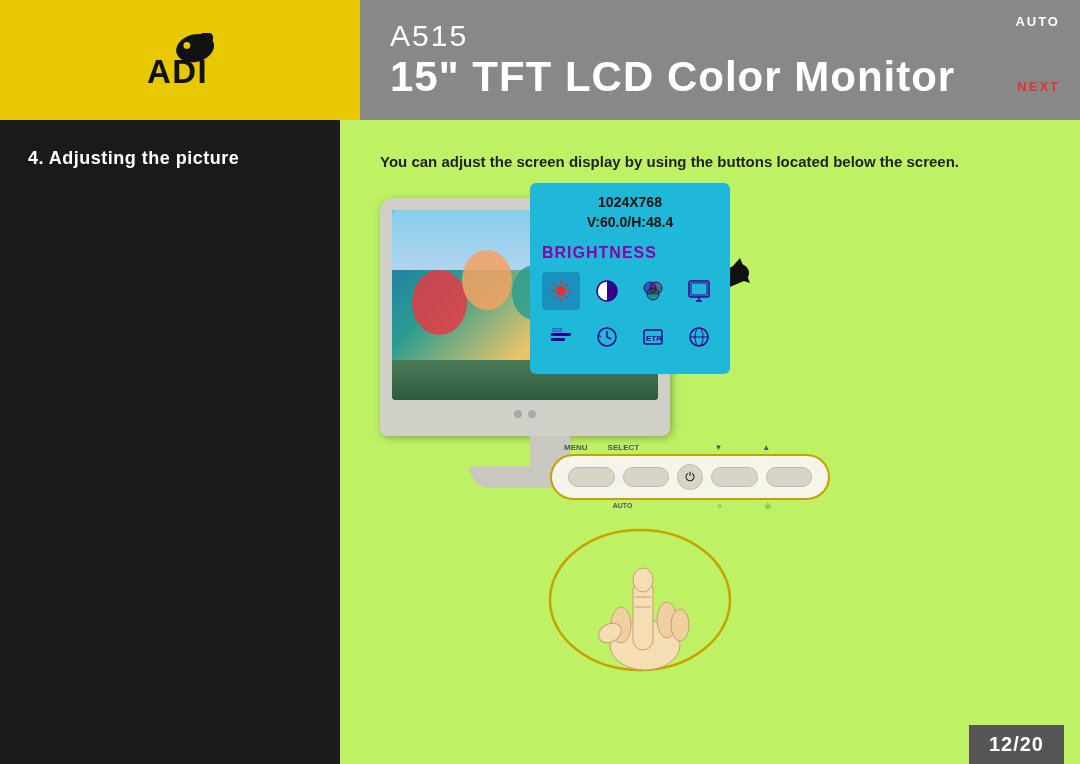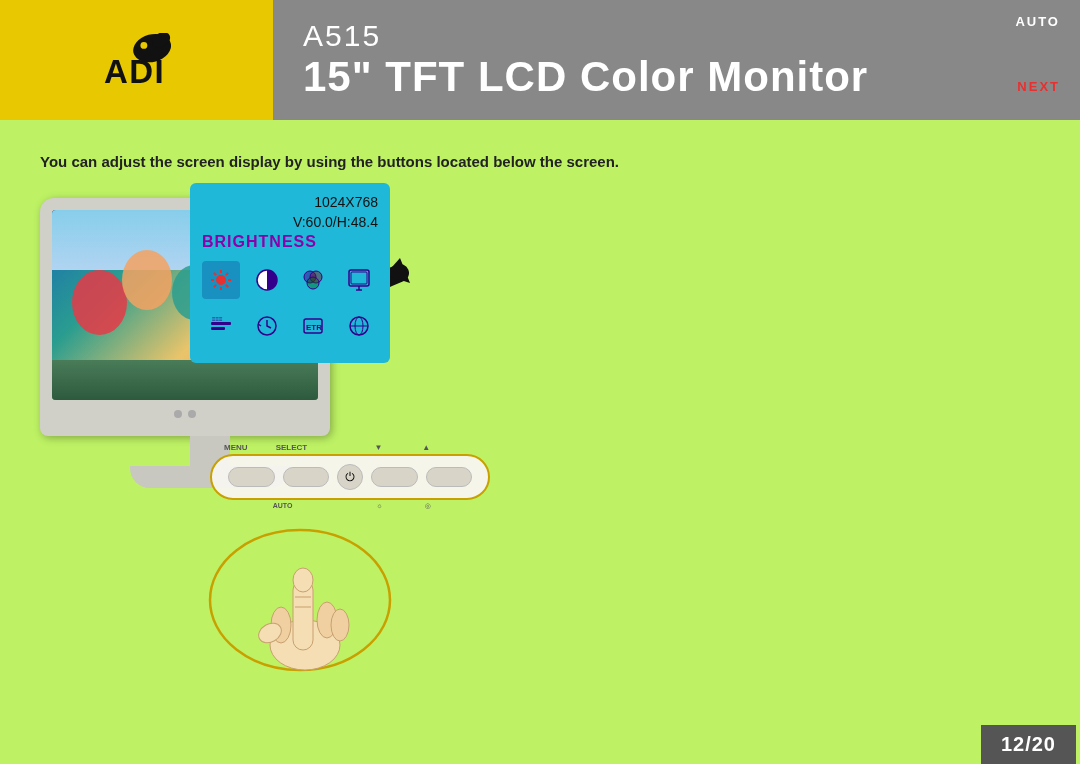--- a/index.html
+++ b/index.html
@@ -13,21 +13,21 @@
       flex-direction: column;
     }
 
     
     .header {
       display: flex;
       height: 120px;
       flex-shrink: 0;
     }
     .header-logo {
-      width: 273px;
+      width: 360px;
       background: #e8c800;
       display: flex;
       align-items: center;
       justify-content: center;
       flex-shrink: 0;
     }
     .logo-text {
       font-size: 52px;
       font-weight: 900;
       color: #111;
@@ -198,24 +198,24 @@
       top: -15px;
       width: 200px;
       background: #20b8d8;
       border-radius: 6px;
       padding: 10px 12px;
       z-index: 10;
     }
     .osd-resolution {
       color: #111;
       font-size: 14px;
-      font-weight: 400;
-      text-align: right;
+      font-weight: 700;
+      text-align: center;
       line-height: 1.4;
-      margin-bottom: 1px;
+      margin-bottom: 12px;
     }
     .osd-brightness-label {
       color: #8b00aa;
       font-size: 16px;
       font-weight: 900;
       text-align: left;
       margin-bottom: 10px;
       letter-spacing: 1px;
     }
     .osd-icons-row {
@@ -242,21 +242,21 @@
       position: absolute;
       left: 270px;
       top: 55px;
       z-index: 5;
     }
 
     
     .page-counter {
       position: absolute;
       bottom: 0;
-      right: 4px;
+      right: 16px;
       background: #555;
       color: #fff;
       font-size: 20px;
       font-weight: 900;
       padding: 8px 20px;
       letter-spacing: 1px;
     }
 
     
     .b1 { width: 55px; height: 65px; background: #e63946; left: 20px; top: 60px; }
@@ -289,20 +289,26 @@
     <div class="product-title">15" TFT LCD Color Monitor</div>
     <div class="nav-links">
       <span class="nav-link nav-back">AUTO</span>
       <span class="nav-link nav-next">NEXT</span>
     </div>
   </div>
 </div>
 
 <div class="body-area">
 
+  <div class="sidebar">
+    <div class="sidebar-section-title">
+      <span>4.</span>
+      <span>Adjusting the picture</span>
+    </div>
+  </div>
 
   <div class="main-content">
     <p class="description-text">You can adjust the screen display by using the buttons located below the screen.</p>
 
     <div class="illustration-area">
 
       <div class="monitor-container">
         <div class="monitor-outer">
           <div class="monitor-screen-area">
             <div class="monitor-image">
@@ -397,21 +403,21 @@
         <svg class="arrow-svg" width="120" height="80" viewBox="0 0 120 80">
           <path d="M10,70 Q40,40 90,20" stroke="#111" stroke-width="18" fill="none" stroke-linecap="round"></path>
           <polygon points="90,5 100,30 75,22" fill="#111"></polygon>
         </svg>
       </div>
 
       <div style="position: absolute; bottom: 60px; left: 130px;">
 
         <div style="display:flex; gap:0; padding: 0 0 2px 42px; width: 280px;">
           <span style="flex:1; text-align:center; font-size:8px; color:#555; font-weight:700;">MENU</span>
-          <span style="flex:1; text-align:right; font-size:8px; color:#555; font-weight:700;">SELECT</span>
+          <span style="flex:1; text-align:center; font-size:8px; color:#555; font-weight:700;">SELECT</span>
           <span style="flex:1; text-align:center; font-size:8px; color:#555;"></span>
           <span style="flex:1; text-align:center; font-size:8px; color:#555; font-weight:700;">▼</span>
           <span style="flex:1; text-align:center; font-size:8px; color:#555; font-weight:700;">▲</span>
         </div>
 
         <div style="border: 2.5px solid #c8a000; border-radius: 40px; padding: 8px 16px; display:flex; align-items:center; gap:8px; background: rgba(248,246,240,0.95); width: 280px; margin-left: 40px;">
           <div style="flex:1; height:20px; border-radius:10px; background:#d8d5c8; border:1px solid #bbb; cursor:pointer;"></div>
           <div style="flex:1; height:20px; border-radius:10px; background:#d8d5c8; border:1px solid #bbb; cursor:pointer;"></div>
           <div style="width:26px; height:26px; border-radius:50%; background:#d8d5c8; border:1px solid #bbb; display:flex; align-items:center; justify-content:center; font-size:12px; flex-shrink:0; cursor:pointer;">⏻</div>
           <div style="flex:1; height:20px; border-radius:10px; background:#d8d5c8; border:1px solid #bbb; cursor:pointer;"></div>

